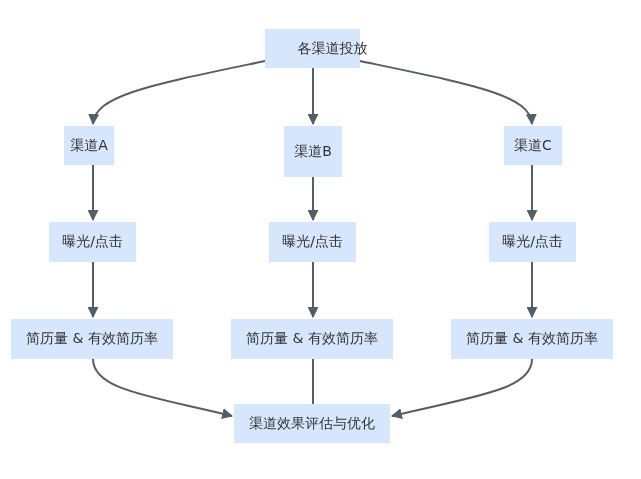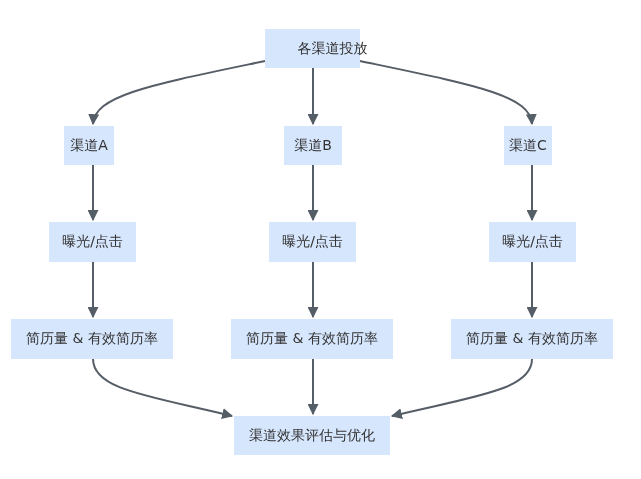--- a/index.html
+++ b/index.html
@@ -32,24 +32,24 @@
   <path d="M532,262 L532,317" fill="none" stroke="#555d66" stroke-width="2" marker-end="url(#arrow)"></path>
 
   <path d="M93,359 C93,390 150,396 232,416" fill="none" stroke="#555d66" stroke-width="2" marker-end="url(#arrow)"></path>
   <path d="M313,359 L313,414" fill="none" stroke="#555d66" stroke-width="2" marker-end="url(#arrow)"></path>
   <path d="M532,359 C532,390 475,396 392,416" fill="none" stroke="#555d66" stroke-width="2" marker-end="url(#arrow)"></path>
 </svg>
 
 <div class="node" style="left:265px; top:29px; width:95px; height:39px;padding-left:40px;">各渠道投放</div>
 
 <div class="node" style="left:64px; top:126px; width:50px; height:39px;">渠道A</div>
-<div class="node" style="left:284px; top:126px; width:58px; height:39px;">渠道B</div>
-<div class="node" style="left:504px; top:126px; width:48px; height:39px;">渠道C</div>
+<div class="node" style="left:284px; top:126px; width:58px; height:51px;">渠道B</div>
+<div class="node" style="left:504px; top:126px; width:58px; height:39px;">渠道C</div>
 
 <div class="node" style="left:49px; top:222px; width:87px; height:40px;">曝光/点击</div>
 <div class="node" style="left:269px; top:222px; width:87px; height:40px;">曝光/点击</div>
 <div class="node" style="left:489px; top:222px; width:87px; height:40px;">曝光/点击</div>
 
 <div class="node" style="left:11px; top:319px; width:162px; height:40px;">简历量 &amp; 有效简历率</div>
 <div class="node" style="left:231px; top:319px; width:162px; height:40px;">简历量 &amp; 有效简历率</div>
 <div class="node" style="left:451px; top:319px; width:162px; height:40px;">简历量 &amp; 有效简历率</div>
 
-<div class="node" style="left:234px; top:416px; width:156px; height:39px;">渠道效果评估与优化</div>
+<div class="node" style="left:234px; top:404px; width:156px; height:39px;">渠道效果评估与优化</div>
 
 </body></html>

